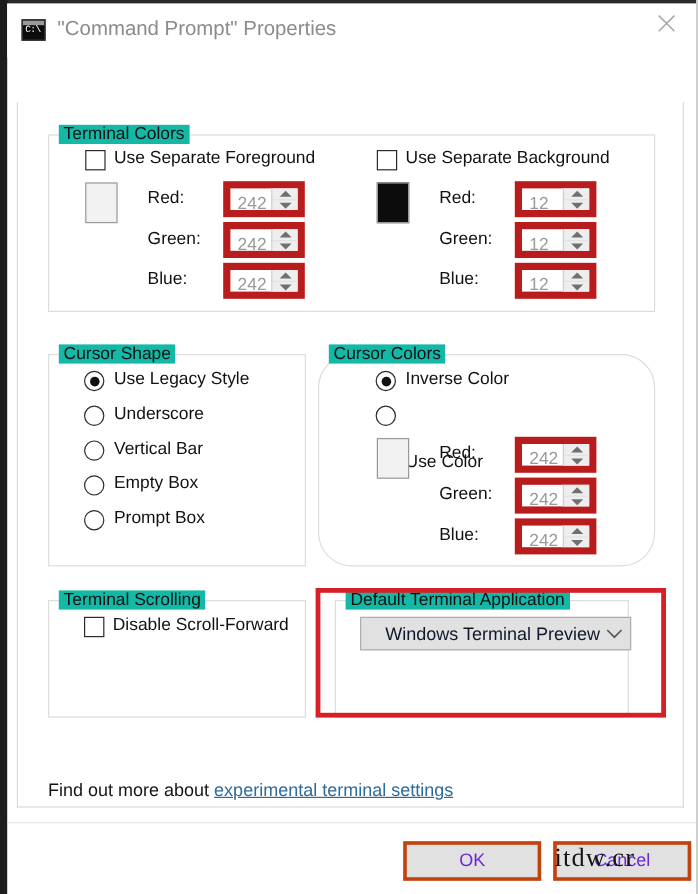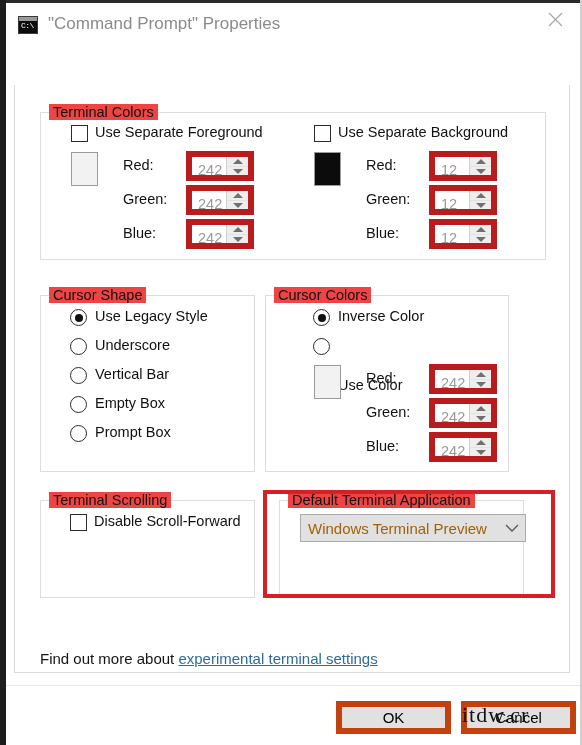--- a/index.html
+++ b/index.html
@@ -136,21 +136,21 @@
   .group {
     position: absolute;
     border: 1px solid #dddddd;
     box-sizing: border-box;
     background: transparent;
   }
   .group > .legend {
     position: absolute;
     top: -9px; left: 8px;
     padding: 0 4px;
-    background: #ef4444;
+    background: #14b8a6;
     font-size: 14.5px;
     color: #111111;
     white-space: nowrap;
   }
 
   .lbl {
     position: absolute;
     font-size: 14.5px;
     color: #111111;
     white-space: nowrap;
@@ -239,24 +239,25 @@
     position: absolute;
     height: 28px;
     background: #e1e1e1;
     border: 1px solid #adadad;
     box-sizing: border-box;
     display: flex;
     align-items: center;
   }
   .combo .ctext {
     font-size: 15px;
-    color: #a16207;
+    color: #0f172a;
     padding-left: 7px;
     white-space: nowrap;
     flex: 1;
+    margin-left: 13px;
   }
   .combo .chev {
     width: 26px;
     display: flex;
     align-items: center;
     justify-content: center;
   }
 
   
   .annot {
@@ -282,24 +283,24 @@
   .sep {
     position: absolute;
     left: 6px; top: 685px;
     width: 574px; height: 1px;
     background: #e6e6e6;
   }
   .btn {
     position: absolute;
     height: 33px;
     background: #e1e1e1;
-    border: 6px solid #c2410c;
+    border: 3px solid #c2410c;
     box-sizing: border-box;
     font-size: 15px;
-    color: #000000;
+    color: #6d28d9;
     display: flex;
     align-items: center;
     justify-content: center;
   }
   .watermark {
     position: absolute;
     left: 462px; top: 702px;
     font-family: "Liberation Serif", serif;
     font-size: 22px;
     color: #141414;
@@ -436,21 +437,21 @@
       <div class="radio" style="left:29px; top:71px;"></div>
       <div class="lbl" style="left:54px; top:70px;">Vertical Bar</div>
 
       <div class="radio" style="left:29px; top:100px;"></div>
       <div class="lbl" style="left:54px; top:99px;">Empty Box</div>
 
       <div class="radio" style="left:29px; top:129px;"></div>
       <div class="lbl" style="left:54px; top:128px;">Prompt Box</div>
     </div>
 
-    <div class="group" style="left:250px; top:210px; width:244px; height:177px;">
+    <div class="group" style="left:250px; top:210px; width:281px; height:177px;border-radius:28px;">
       <div class="legend">Cursor Colors</div>
 
       <div class="radio on" style="left:47px; top:13px;"></div>
       <div class="lbl" style="left:72px; top:12px;">Inverse Color</div>
 
       <div class="radio" style="left:47px; top:42px;"></div>
       <div class="lbl" style="left:72px; top:41px;margin-top:40px;">Use Color</div>
 
       <div class="swatch" style="left:48px; top:69px; background:#f2f2f2;"></div>
 

